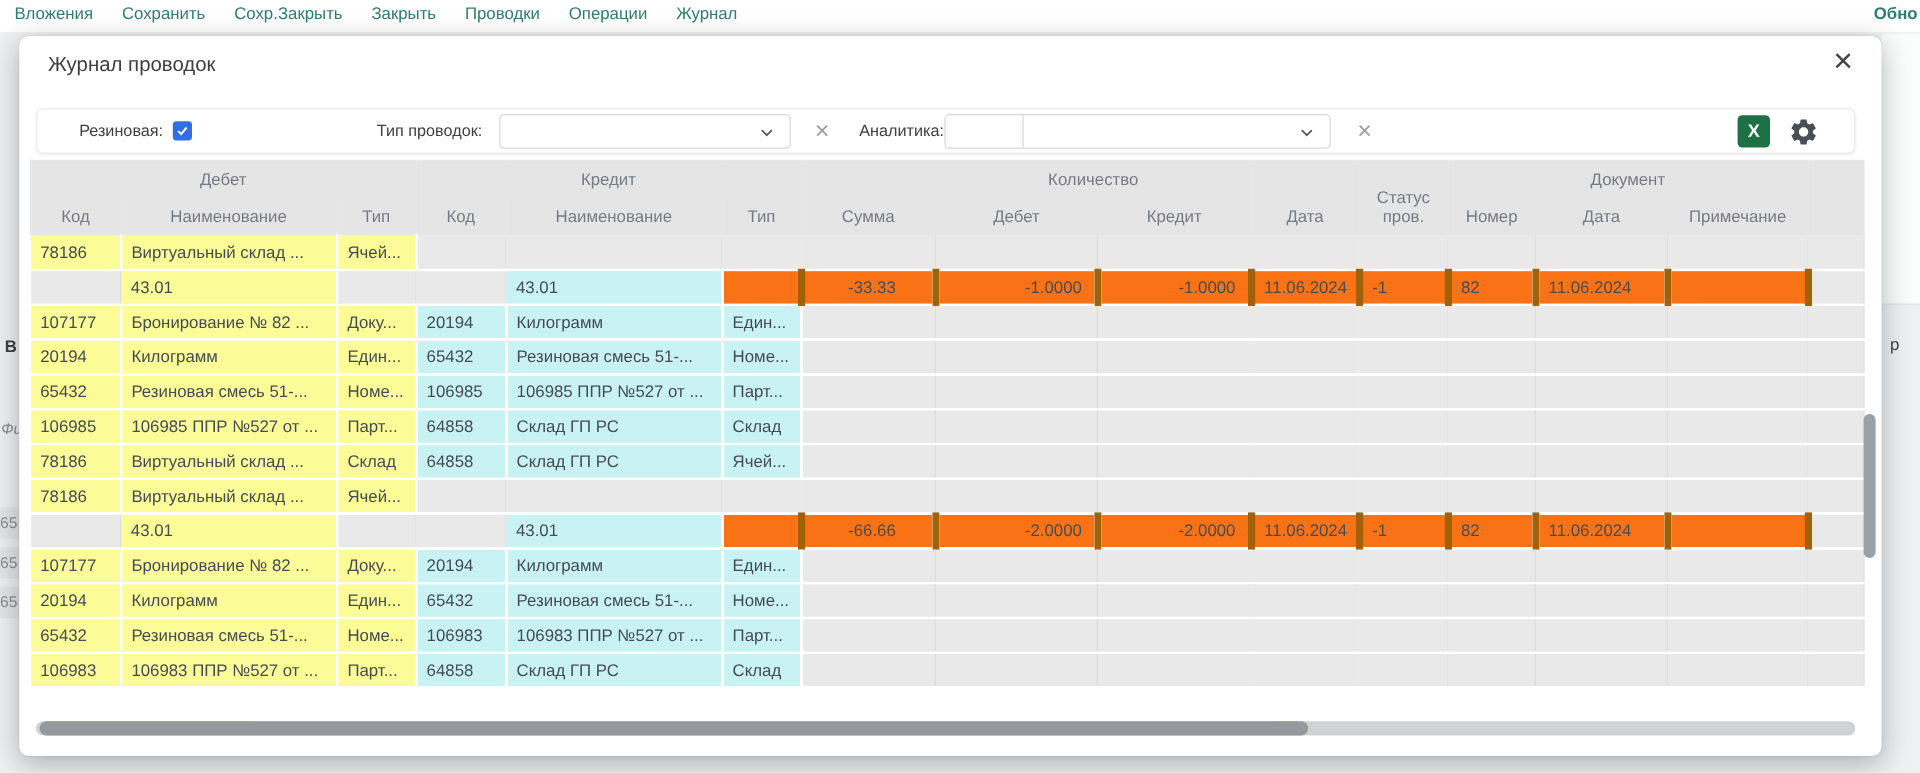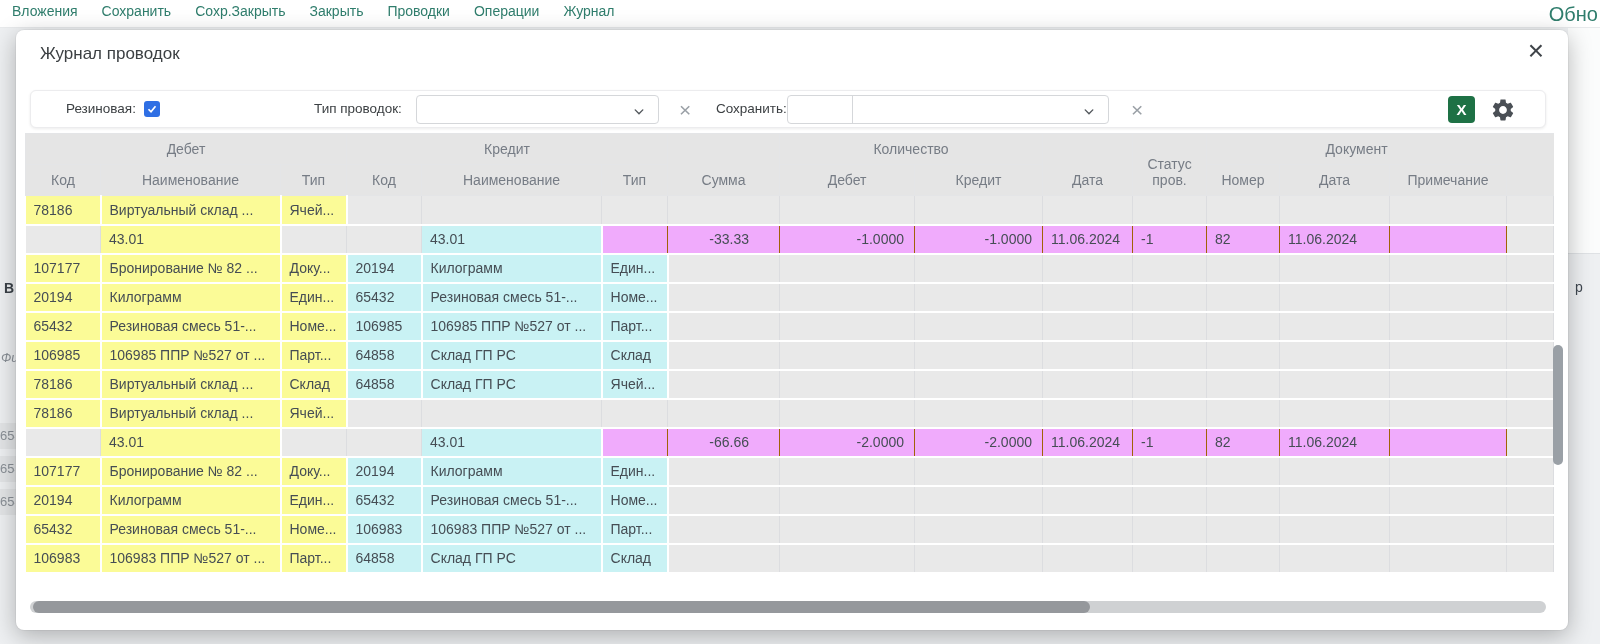--- a/index.html
+++ b/index.html
@@ -12,21 +12,21 @@
     --txt:#454d54;
     --hdr:#767c85;
   }
   *{margin:0;padding:0;box-sizing:border-box;}
   html,body{width:1600px;height:644px;overflow:hidden;}
   body{font-family:"Liberation Sans", sans-serif; background:#eef0f2; position:relative;}
 
   
   .topbar{position:absolute;top:0;left:0;width:1600px;height:28px;background:#fff;border-bottom:1px solid #e8eaec;display:flex;align-items:flex-start;padding:3px 0 0 12px;gap:24px;}
   .menu-item{color:var(--menu);font-size:14px;cursor:pointer;white-space:nowrap;}
-  .menu-overflow{position:absolute;right:2px;top:3px;color:var(--menu);font-size:20px;white-space:nowrap;}
+  .menu-overflow{position:absolute;right:2px;top:3px;color:var(--menu);font-size:14px;white-space:nowrap;font-weight:bold;}
 
   
   .bg-frag{position:absolute;overflow:hidden;color:#8a9097;font-size:13px;}
   .bg-stripe{position:absolute;left:0;width:16px;height:26px;background:#e3e5e7;}
   .bg-right-line{position:absolute;left:1568px;top:253px;width:32px;height:1px;background:#dfe2e5;}
   .bg-right-top{position:absolute;left:1568px;top:28px;width:32px;height:225px;background:#fbfcfc;}
 
   
   .dialog{position:absolute;left:16px;top:30px;width:1552px;height:600px;background:#fff;border-radius:8px;box-shadow:0 6px 24px rgba(0,0,0,.28),0 0 0 1px rgba(0,0,0,.04);}
   .dlg-title{position:absolute;left:24px;top:14px;font-size:17px;font-weight:500;color:#3c4043;text-align:right;}
@@ -47,21 +47,21 @@
   .table-wrap{position:absolute;left:9px;top:103px;width:1529px;height:481px;overflow:hidden;}
   table{border-collapse:collapse;table-layout:fixed;width:1528px;font-size:14px;color:var(--txt);}
   thead th{background:#e5e5e5;border:1px solid #e4e5e7;color:var(--hdr);font-weight:400;font-size:14px;height:31px;text-align:center;}
   thead th.vbot{vertical-align:bottom;padding-bottom:7px;}
   thead th.status-h{vertical-align:bottom;padding-bottom:7px;line-height:16px;}
   thead th.filler-h{border-right:none;}
   tbody td{height:29px;border-bottom:2px solid #fff;padding:0 0 0 8px;white-space:nowrap;overflow:hidden;}
   td.bg-y{background:var(--debit);border-right:2px solid #fff;}
   td.bg-c{background:var(--credit);border-right:2px solid #fff;}
   td.bg-g{background:var(--empty);border-right:1px solid #dcdde0;}
-  td.bg-w{background:#f0abfc;border-right:1px solid #a16207;}
+  td.bg-w{background:#f97316;border-right:6px solid #a16207;}
   td.num-sum{text-align:right;padding-right:30px;}
   td.num-qty{text-align:right;padding-right:10px;}
 
   
   .hscroll-track{position:absolute;left:14px;top:571px;width:1516px;height:12px;background:#cfd1d3;border-radius:6px;}
   .hscroll-thumb{position:absolute;left:3px;top:0;width:1057px;height:12px;background:#95989c;border-radius:6px;cursor:pointer;}
   .vscroll-thumb{position:absolute;left:1537px;top:315px;width:10px;height:120px;background:#9aa0a6;border-radius:5px;cursor:pointer;}
 </style>
 </head>
 <body>
@@ -106,21 +106,21 @@
     <div class="combo" style="left:385px;width:243px">
       <span></span>
       <span class="chev">
         <svg width="14" height="13" viewBox="0 0 24 24">
             <path d="M5 9l7 7 7-7" stroke="#52575c" stroke-width="2.6" fill="none" stroke-linecap="round"></path>
           </svg>
       </span>
     </div>
     <span class="clear-x" style="left:648px">×</span>
 
-    <span class="f-label" style="left:685px">Сохранить:</span>
+    <span class="f-label" style="left:685px">Аналитика:</span>
     <div class="combo" style="left:756px;width:322px">
       <span style="position:absolute;left:6px;top:5px"></span>
       <span class="divider"></span>
       <span style="position:absolute;left:72px;top:5px"></span>
       <span class="chev">
         <svg width="14" height="13" viewBox="0 0 24 24">
             <path d="M5 9l7 7 7-7" stroke="#52575c" stroke-width="2.6" fill="none" stroke-linecap="round"></path>
           </svg>
       </span>
     </div>

